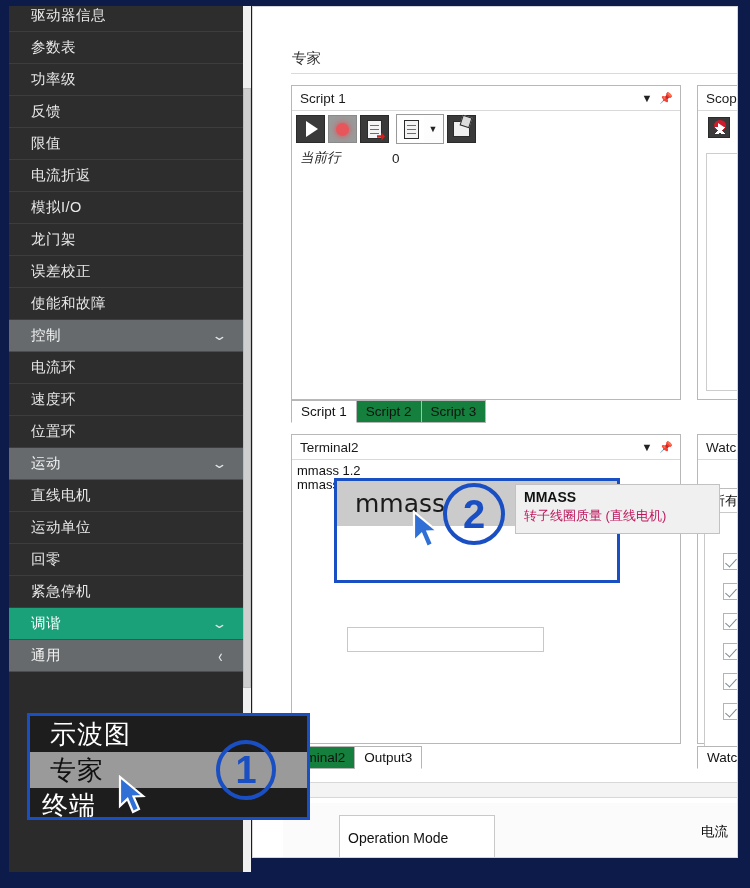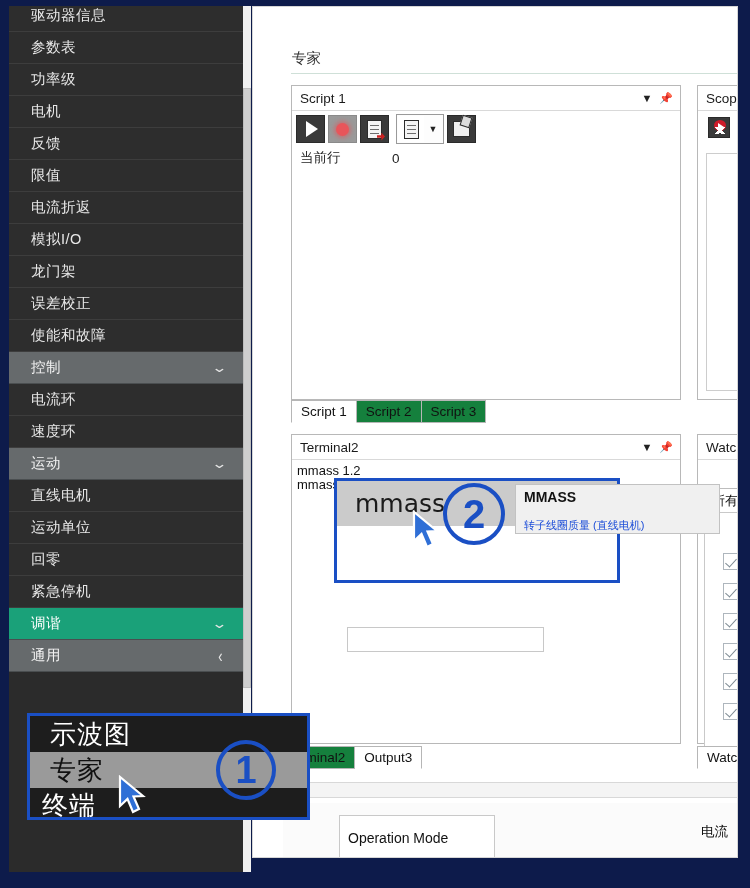--- a/index.html
+++ b/index.html
@@ -245,21 +245,21 @@
 
   .kv-row {
     position: relative;
     height: 22px;
     display: flex;
     align-items: center;
     font-size: 13.5px;
     color: #222;
     padding-left: 8px;
   }
-  .kv-key { width: 92px; }
+  .kv-key { width: 92px; font-style: italic; }
   .kv-val { }
 
   
   .tabstrip {
     position: absolute;
     display: flex;
     align-items: flex-end;
     height: 23px;
   }
   .tab {
@@ -317,21 +317,21 @@
   }
   #ac-tip {
     position: absolute;
     left: 515px; top: 484px;
     width: 205px; height: 50px;
     background: #f0f0f0;
     border: 1px solid #c2c2c2;
     padding: 4px 8px;
   }
   #ac-tip .t1 { font-size: 14px; font-weight: bold; color: #111; }
-  #ac-tip .t2 { font-size: 11px; color: #1d4ed8; margin-top: 13px; white-space: nowrap; }
+  #ac-tip .t2 { font-size: 13px; color: #be185d; margin-top: 2px; white-space: nowrap; }
 
   
   #scope-panel { left: 436px; top: 74px; width: 120px; height: 315px; }
   #watch-panel { left: 436px; top: 423px; width: 120px; height: 310px; }
   .watch-tab {
     position: absolute;
     left: 6px; top: 28px;
     width: 42px; height: 24px;
     background: #fff;
     border: 1px solid #bdbdbd;
@@ -461,23 +461,20 @@
       <div class="nav-item">
         <span class="lbl">驱动器信息</span>
       </div>
       <div class="nav-item">
         <span class="lbl">参数表</span>
       </div>
       <div class="nav-item">
         <span class="lbl">功率级</span>
       </div>
       <div class="nav-item">
-        <span class="lbl">电机</span>
-      </div>
-      <div class="nav-item">
         <span class="lbl">反馈</span>
       </div>
       <div class="nav-item">
         <span class="lbl">限值</span>
       </div>
       <div class="nav-item">
         <span class="lbl">电流折返</span>
       </div>
       <div class="nav-item">
         <span class="lbl">模拟I/O</span>
@@ -493,20 +490,23 @@
       </div>
       <div class="nav-item group">
         <span class="lbl">控制</span>
         <span class="chev">⌄</span>
       </div>
       <div class="nav-item">
         <span class="lbl">电流环</span>
       </div>
       <div class="nav-item">
         <span class="lbl">速度环</span>
+      </div>
+      <div class="nav-item">
+        <span class="lbl">位置环</span>
       </div>
       <div class="nav-item group">
         <span class="lbl">运动</span>
         <span class="chev">⌄</span>
       </div>
       <div class="nav-item">
         <span class="lbl">直线电机</span>
       </div>
       <div class="nav-item">
         <span class="lbl">运动单位</span>

